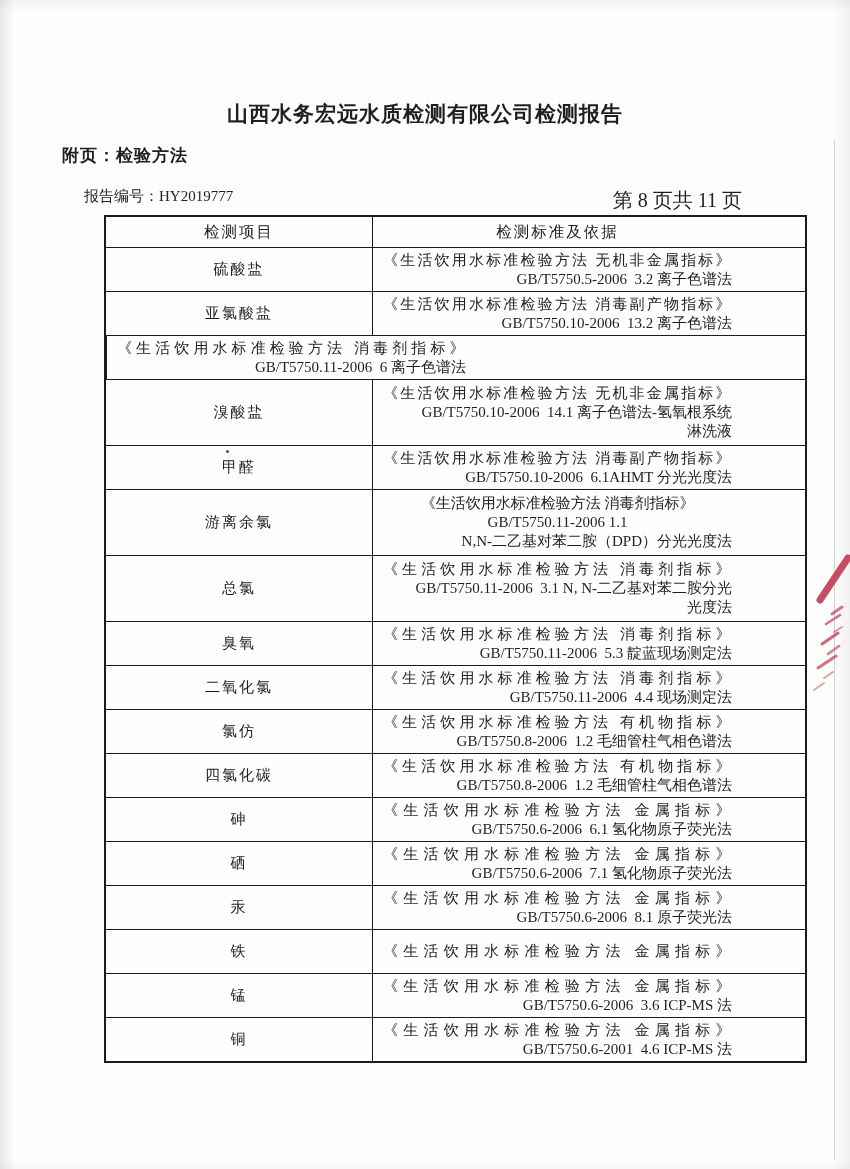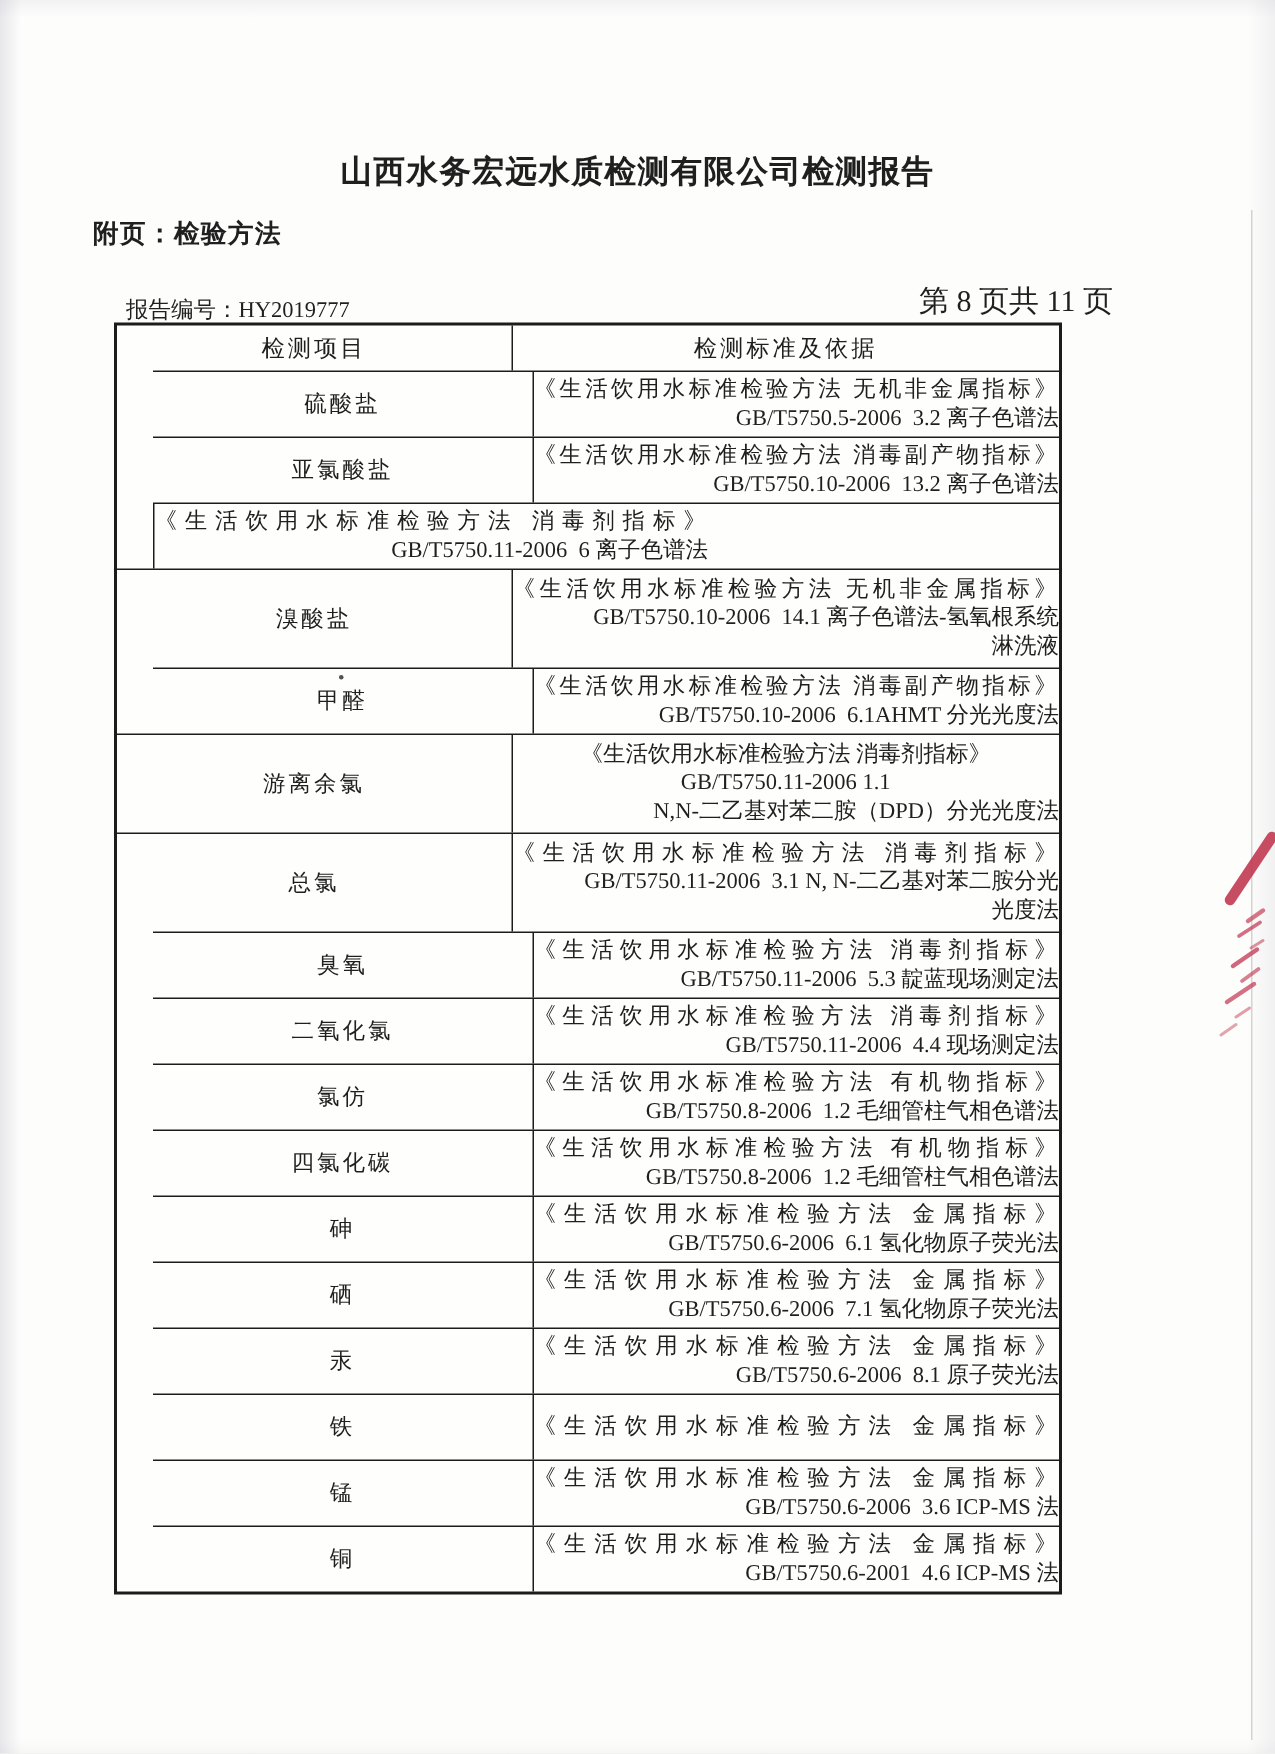--- a/index.html
+++ b/index.html
@@ -11,41 +11,41 @@
       linear-gradient(to right, rgba(175,175,190,.28), rgba(0,0,0,0) 14px),
       linear-gradient(to left, rgba(185,185,195,.18), rgba(0,0,0,0) 18px),
       linear-gradient(to bottom, rgba(185,185,195,.16), rgba(0,0,0,0) 12px),
       linear-gradient(to top, rgba(185,185,195,.10), rgba(0,0,0,0) 10px);
   }
   .title {
     position:absolute; top:100px; left:0; width:100%;
     text-align:center; font-size:21px; font-weight:bold; letter-spacing:1px;
   }
   .subtitle { position:absolute; top:144px; left:62px; font-size:17px; font-weight:600; letter-spacing:1px; }
-  .report-no { position:absolute; top:197px; left:84px; font-size:15px; }
+  .report-no { position:absolute; top:187px; left:84px; font-size:15px; }
   .page-indicator { position:absolute; top:187px; right:108px; font-size:20px; }
 
   .table {
-    position:absolute; left:76px; top:215px; width:632px;
+    position:absolute; left:104px; top:215px; width:703px;
     border:2px solid #1c1c1c; box-sizing:border-box; background:rgba(255,255,255,.35);
   }
   .tr { display:flex; border-top:1px solid #1c1c1c; box-sizing:border-box; }
   .tr:first-child { border-top:none; }
   .tr.header { height:30px; }
-  .tr.r2 { height:44px;margin-left:24px; }
+  .tr.r2 { height:44px; }
   .tr.r3 { height:66px; }
   .td { overflow:hidden; box-sizing:border-box; }
   .item-cell {
     width:266px; display:flex; align-items:center; justify-content:center;
     font-size:15px; letter-spacing:2px; text-align:center;
   }
   .method-cell {
     width:370px; border-left:1px solid #1c1c1c;
     display:flex; flex-direction:column; justify-content:center;
-    padding:2px 0; font-size:15px;
+    padding:2px 10px; font-size:15px;
   }
   .tr.header .item-cell, .tr.header .method-cell { font-size:15.5px; letter-spacing:2px; }
   .tr.header .method-cell { flex-direction:row; align-items:center; justify-content:center; }
   .line { line-height:19px; }
   .line.justify { text-align:justify; text-align-last:justify; letter-spacing:1.5px; }
   .line.left { text-align:right; white-space:pre-wrap; }
   .line.center { text-align:center; }
 
   .edge-line { position:absolute; left:834px; top:140px; width:1px; height:1020px; background:rgba(160,160,172,.45); }
   .speck { position:absolute; left:226px; top:450px; width:3px; height:3px; border-radius:50%; background:#55504e; }

